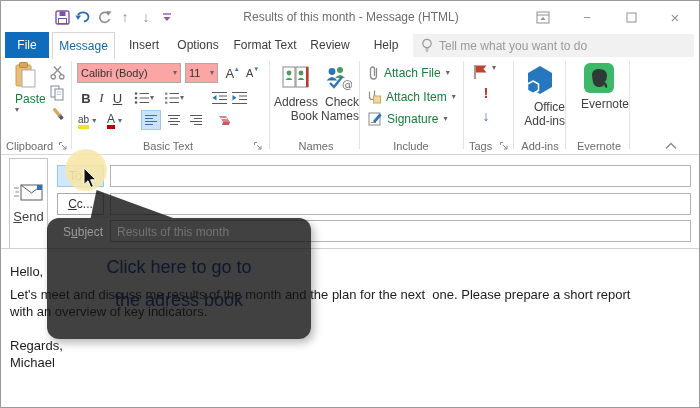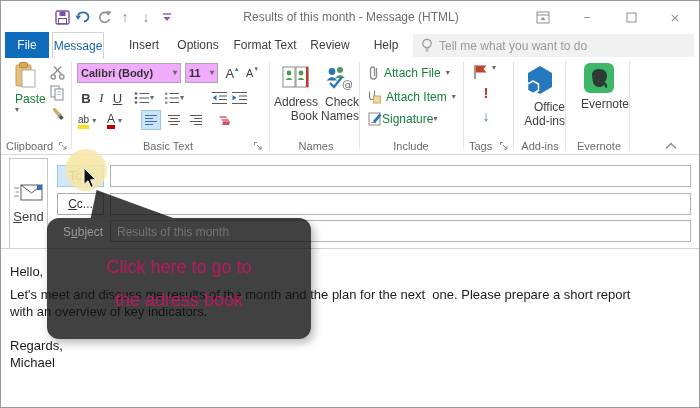--- a/index.html
+++ b/index.html
@@ -26,36 +26,36 @@
   .searchbox { position:absolute; top:2px; left:412px; right:5px; height:23px; background:#f1f1f2; display:flex; align-items:center; }
   .searchbox input { border:none; outline:none; background:transparent; font-size:12px; color:#777; width:240px; font-family:"Liberation Sans",sans-serif; }
   .searchbox input::placeholder { color:#9a9a9a; }
 
   
   .ribbon { position:absolute; top:57px; left:0; right:0; height:97px; background:#fff; border-bottom:1px solid #d8d8d8; }
   .gsep { position:absolute; top:3px; height:88px; width:1px; background:#e3e3e3; }
   .group-label { position:absolute; bottom:2px; font-size:11px; color:#6b6b6b; white-space:nowrap; }
   .rbtn-label { font-size:12px; color:#15803d; white-space:nowrap; }
   .caret { font-size:8px; color:#666; line-height:8px; }
-  .combo { position:absolute; height:20px; border:1px solid #ababab; background:#f0abfc; display:flex; align-items:center; font-size:11px; color:#333; padding:0 3px;font-weight:bold; }
+  .combo { position:absolute; height:20px; border:1px solid #ababab; background:#fca5a5; display:flex; align-items:center; font-size:11px; color:#333; padding:0 3px; }
   .combo .caret { margin-left:auto; }
   .fmt-btn { position:absolute; height:20px; display:flex; align-items:center; justify-content:center; }
   .sel-box { background:#cbe3f7; border:1px solid #9dc6e8; }
   .launcher { position:absolute; bottom:3px; width:10px; height:10px; }
   .big-btn-label { font-size:12px; color:#3f3f3f; text-align:right; line-height:14px; }
 
   
   .send-panel { position:absolute; left:8px; top:157px; width:39px; height:91px; border:1px solid #c6c6c6; background:#fff; }
   .field-btn { position:absolute; left:56px; width:47px; height:22px; border:1px solid #ababab; background:#fff; display:flex; align-items:center; justify-content:center; font-size:12px; color:#333; }
   .field-input { position:absolute; left:109px; right:8px; height:22px; border:1px solid #b4b4b4; background:#fff; }
   .u { text-decoration:underline; }
 
   
   .tt-wedge { position:absolute; left:88px; top:189px; width:84px; height:28px; background:rgba(18,18,18,0.8); clip-path:polygon(9% 0, 2% 100%, 100% 100%); z-index:20; }
-  .tooltip { position:absolute; left:46px; top:217px; width:264px; height:121px; background:rgba(18,18,18,0.8); border-radius:12px; z-index:20; box-shadow:3px 4px 8px rgba(0,0,0,0.28); text-align:center; color:#be185d; padding-top:36px; }
+  .tooltip { position:absolute; left:46px; top:217px; width:264px; height:121px; background:rgba(18,18,18,0.8); border-radius:12px; z-index:20; box-shadow:3px 4px 8px rgba(0,0,0,0.28); text-align:center; color:#0f172a; padding-top:36px; }
   .tooltip .tt-line { font-size:18px; line-height:26px; }
   .tooltip .tt-line2 { margin-top:7px; }
 
   
   .click-circle { position:absolute; left:64px; top:148px; width:42px; height:42px; border-radius:50%; z-index:15;
     background:radial-gradient(circle, rgba(247,230,166,0.95) 0%, rgba(247,230,166,0.88) 62%, rgba(247,230,166,0.25) 100%); }
   .cursor { position:absolute; left:82px; top:167px; z-index:40; }
 
   
   .subject-label { position:absolute; left:62px; top:224px; font-size:12px; color:#9a9a9a; z-index:30; }
@@ -114,21 +114,21 @@
           <rect x="1" y="1" width="9" height="9" fill="none" stroke="#8f8f8f"></rect>
         </svg>
     </div>
     <div class="winctl" style="left:665px;font-size:15px">×</div>
   </div>
 
   <div class="tabbar">
     <div class="tab tab-file" style="left:4px;width:44px">
         <span>File</span>
       </div>
-    <div class="tab tab-selected" style="left:51px;width:52px">
+    <div class="tab tab-selected" style="left:51px;width:63px">
         <span>Message</span>
       </div>
     <div class="tab" style="left:120px;width:46px">
         <span>Insert</span>
       </div>
     <div class="tab" style="left:230px;width:68px">
         <span>Format Text</span>
       </div>
     <div class="tab" style="left:172px;width:50px">
         <span>Options</span>
@@ -359,21 +359,21 @@
     <div class="abs" style="left:367px;top:31px;display:flex;align-items:center;gap:5px">
       <span>
         <svg width="13" height="15" viewBox="0 0 13 15">
             <path d="M6.5 1.5 V8 a2.5 2.5 0 0 1 -5 0 V2.5" fill="none" stroke="#8a8a8a" stroke-width="1.2"></path>
             <rect x="5.5" y="7" width="7" height="7" fill="#f0d9a0" stroke="#c9a95f"></rect>
           </svg>
       </span>
       <span class="rbtn-label">Attach Item</span>
       <span class="caret">▾</span>
     </div>
-    <div class="abs" style="left:367px;top:54px;display:flex;align-items:center;">
+    <div class="abs" style="left:367px;top:54px;display:flex;align-items:center;gap:5px">
       <span>
         <svg width="14" height="14" viewBox="0 0 14 14">
             <rect x="1" y="1" width="11" height="12" fill="#fff" stroke="#8a8a8a"></rect>
             <line x1="3" y1="10.5" x2="8" y2="10.5" stroke="#8a8a8a"></line>
             <path d="M5 9 L11.5 1.5 L13.5 3.5 L7 11 Z" fill="#2e75b6"></path>
           </svg>
       </span>
       <span class="rbtn-label">Signature</span>
       <span class="caret">▾</span>
     </div>

